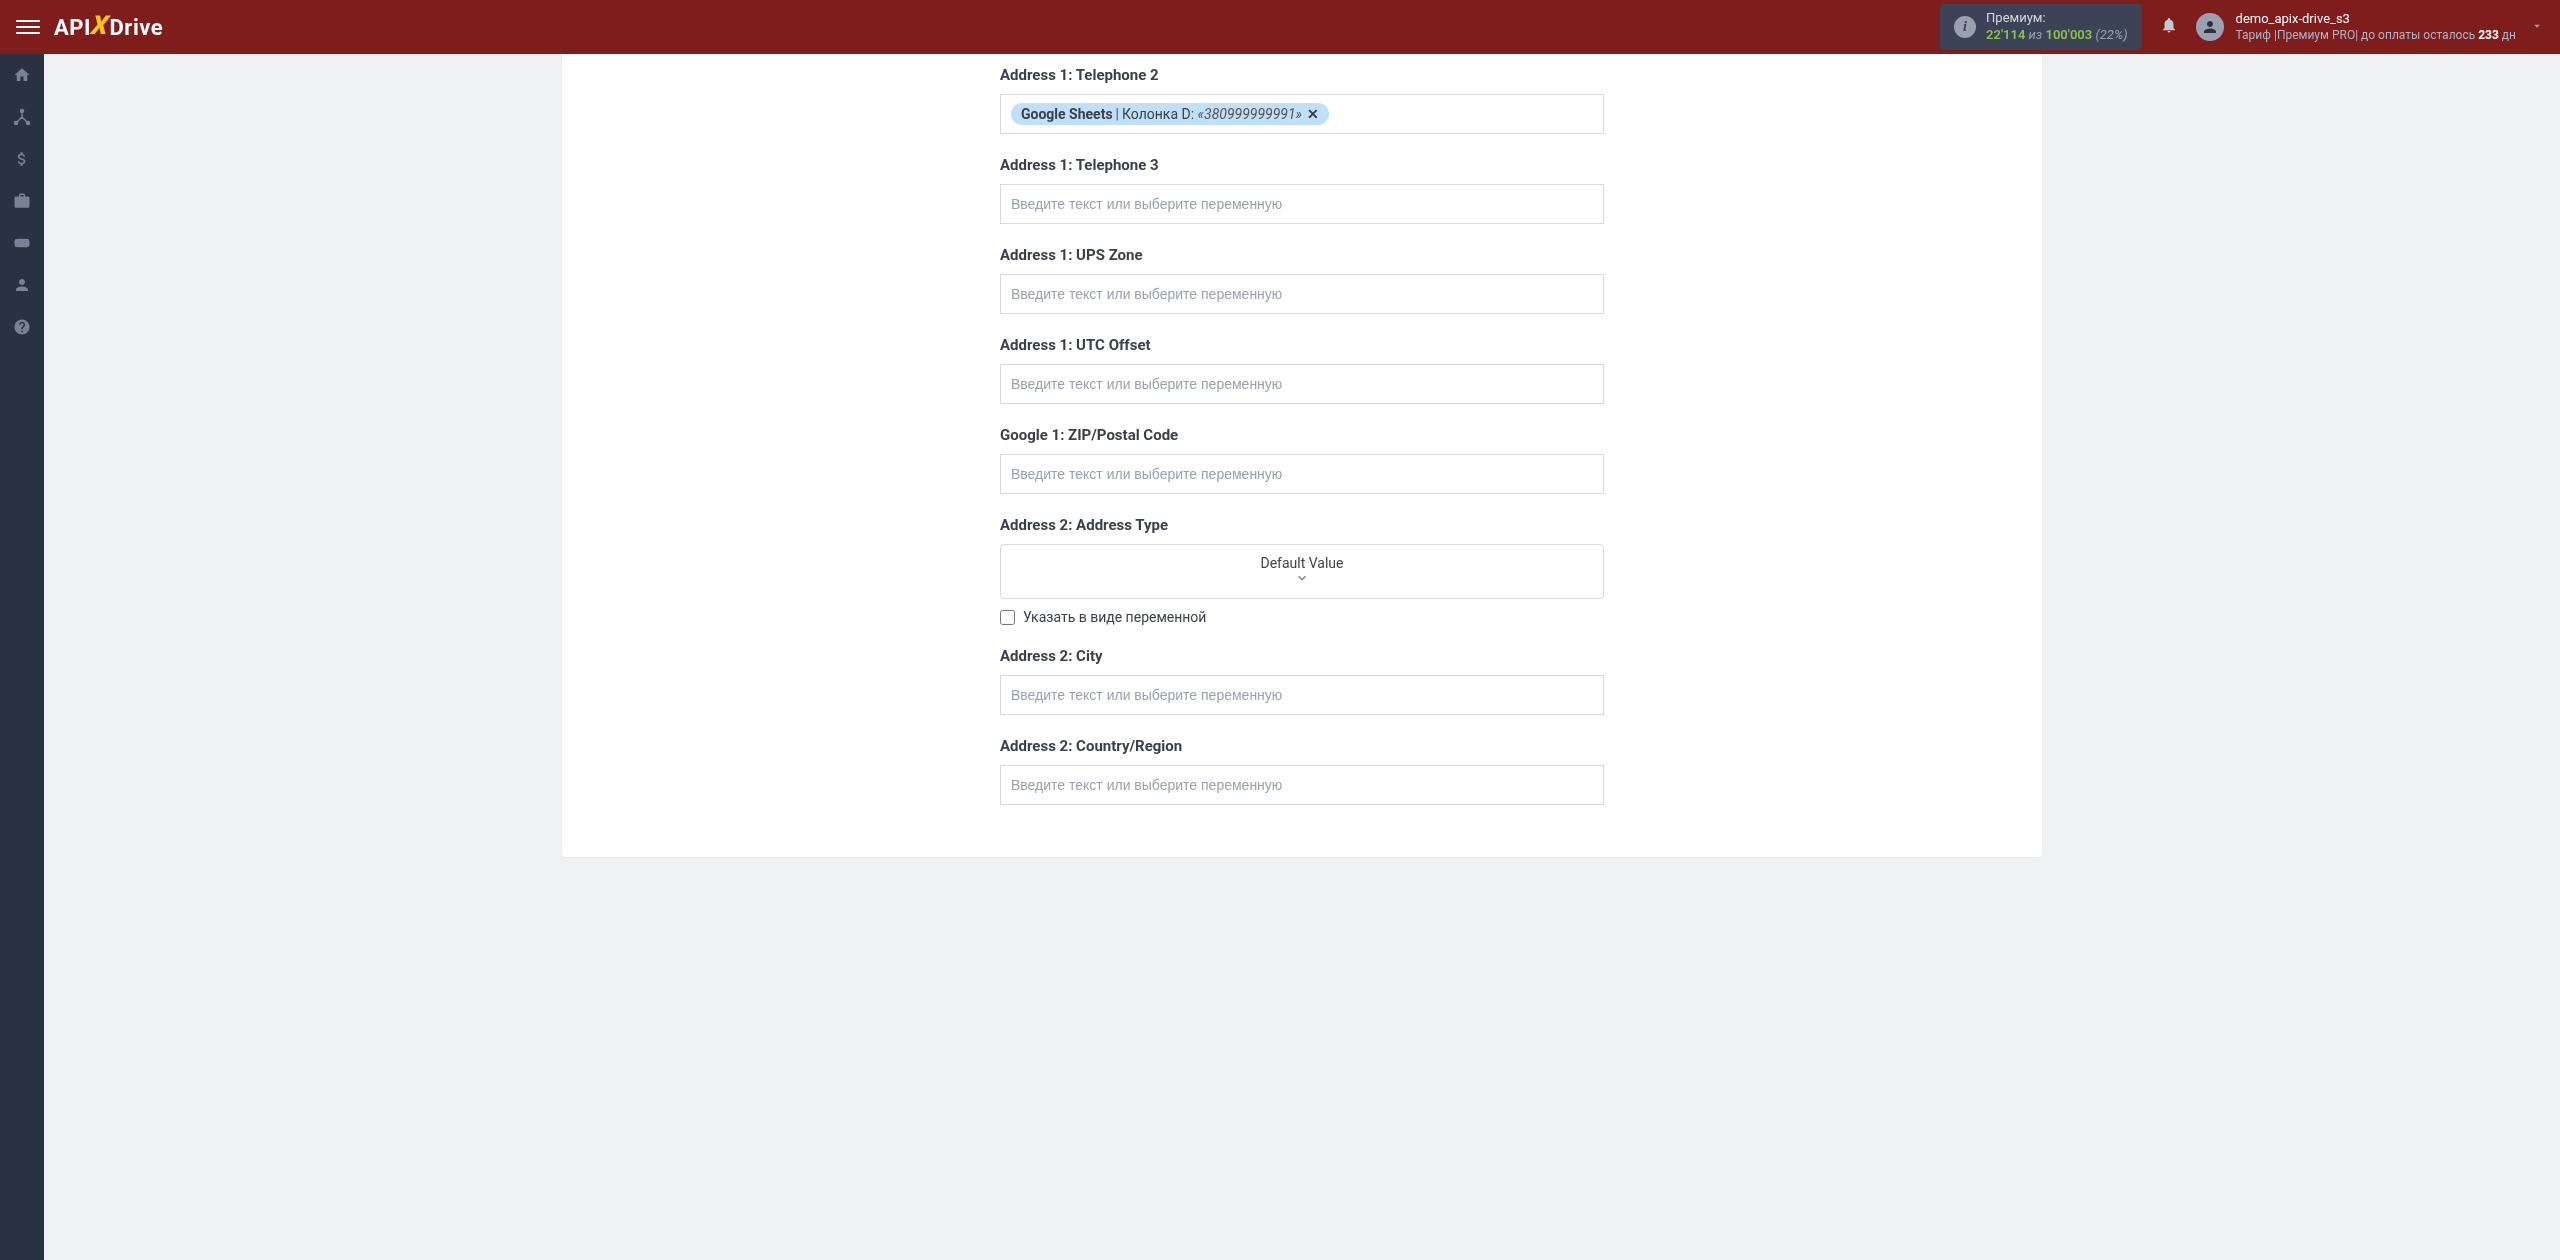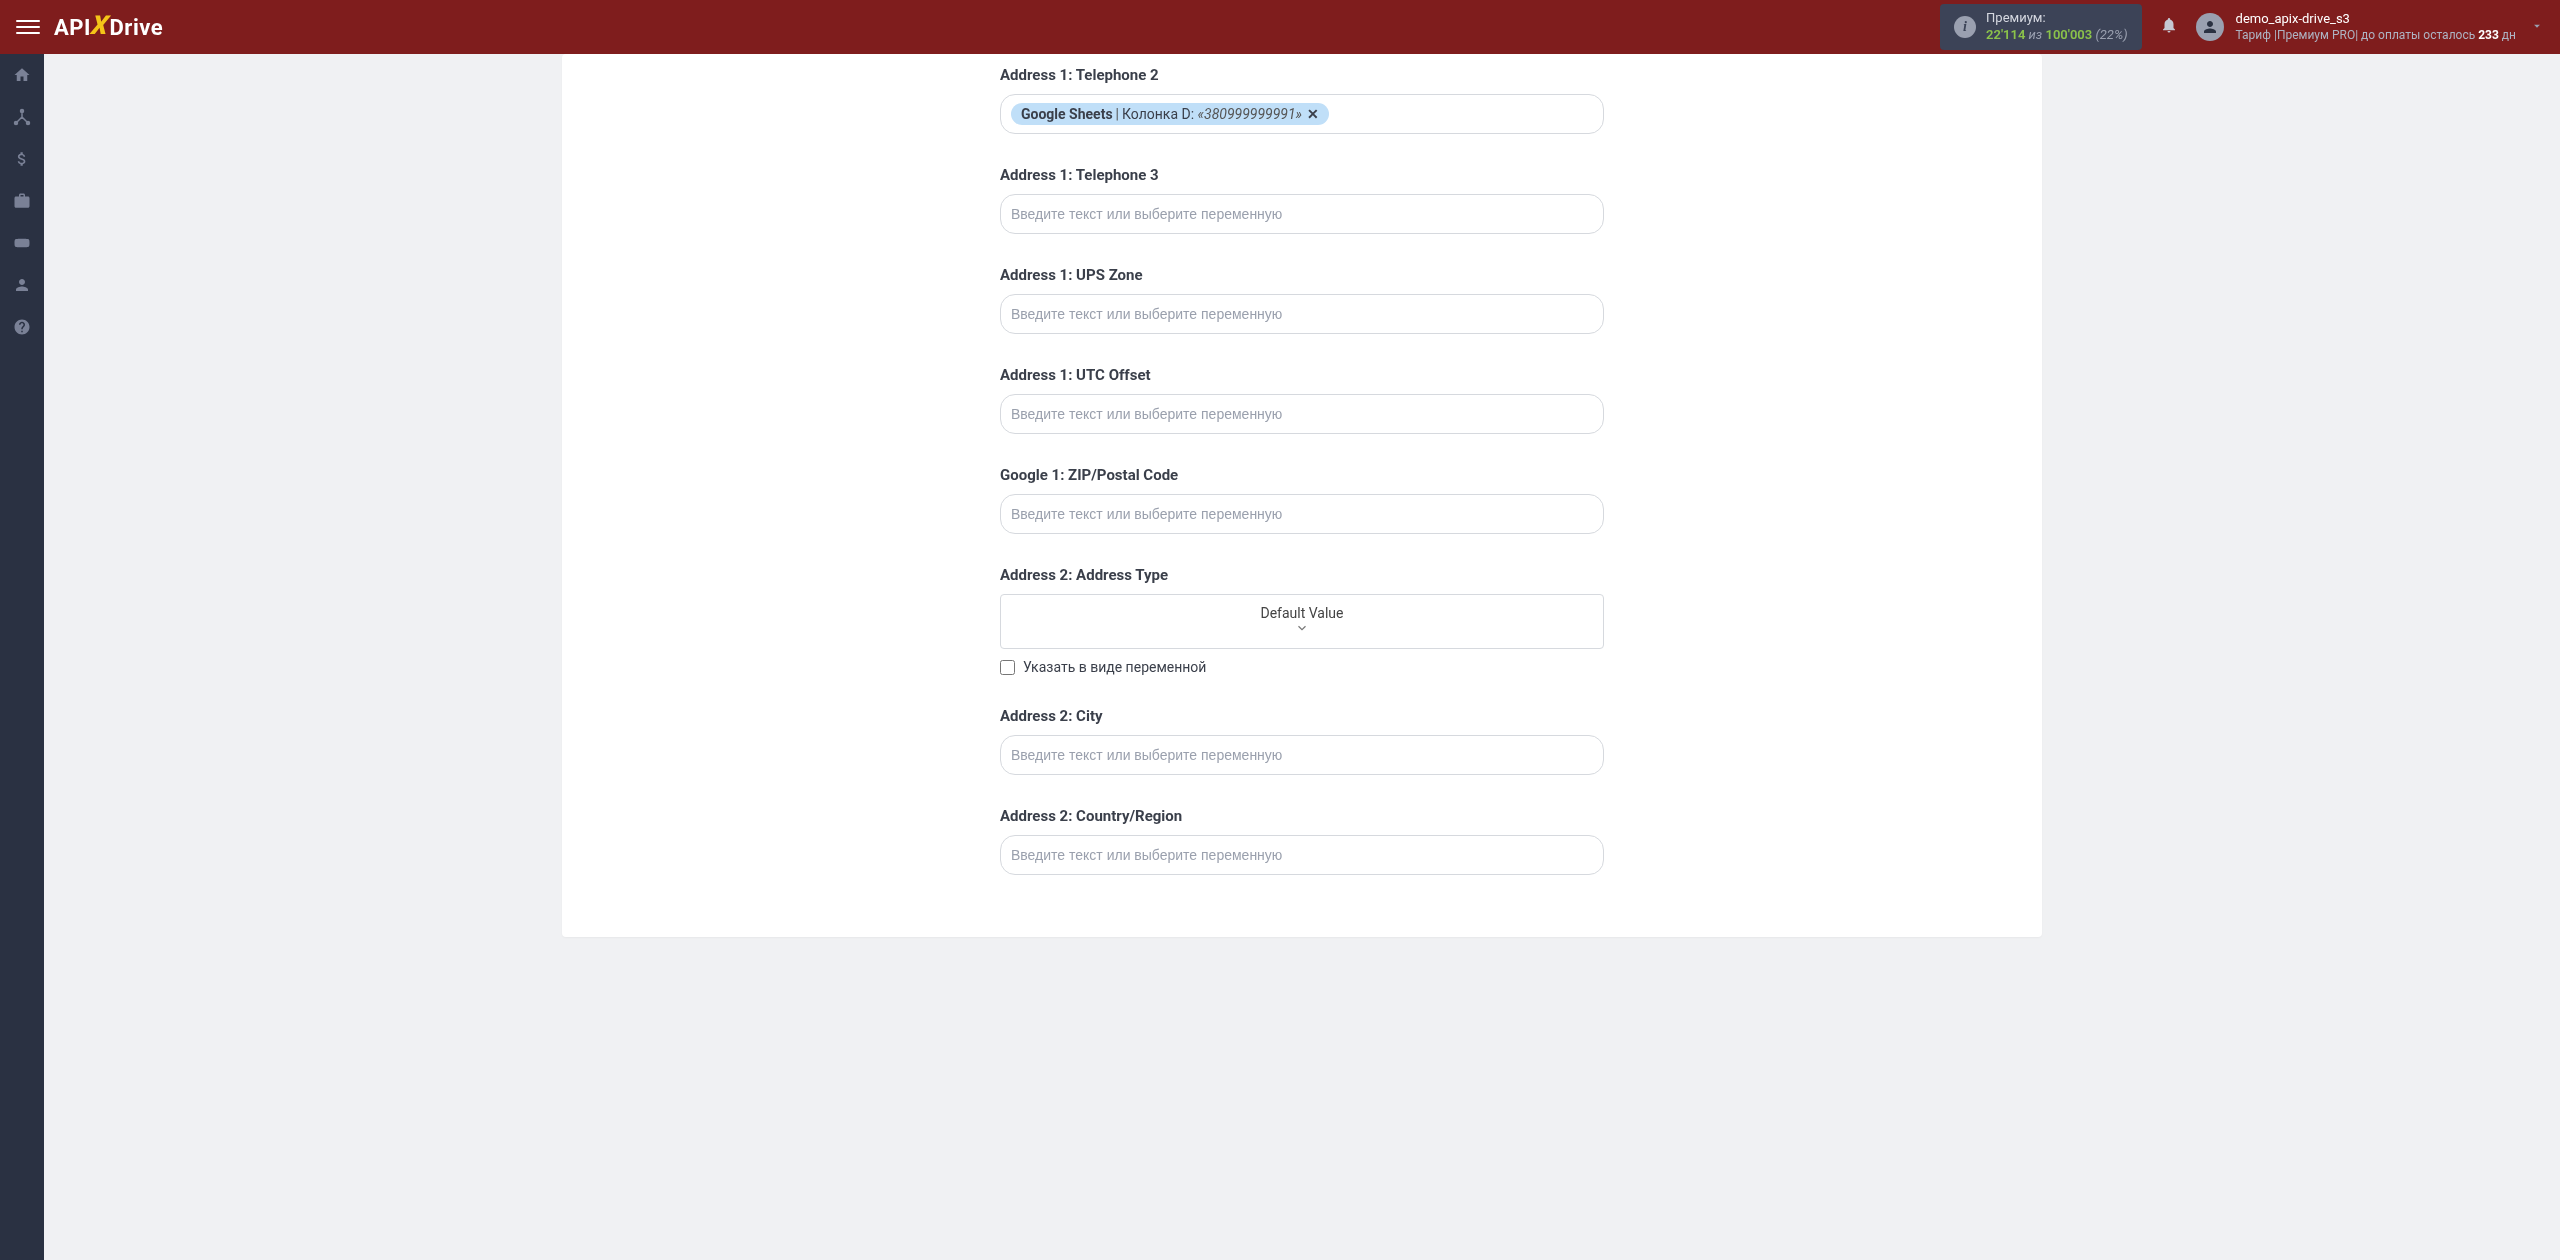--- a/index.html
+++ b/index.html
@@ -29,23 +29,23 @@
 
 .sidebar { position: fixed; top: 54px; left: 0; width: 44px; bottom: 0; background: #2a3142; display: flex; flex-direction: column; z-index: 50; }
 .sidebar .sb-item { height: 42px; display: flex; align-items: center; justify-content: center; cursor: pointer; }
 .sidebar .sb-item svg { width: 18px; height: 18px; fill: #7a8196; }
 
 
 .main { margin-left: 44px; margin-top: 54px; padding: 0 30px 30px; }
 .card { background: #fff; border-radius: 4px; max-width: 1480px; margin: 0 auto; padding: 12px 0 30px; box-shadow: 0 1px 2px rgba(0,0,0,0.04); }
 .form-col { max-width: 604px; margin: 0 auto; }
 
-.field { margin-bottom: 32px; }
+.field { margin-bottom: 22px; }
 .field-label { font-size: 15px; font-weight: 700; color: #3a3f4a; margin-bottom: 10px; display: block; }
-.field-input-wrap { border: 1px solid #d6d9de; border-radius: 15px; padding: 7px 10px; min-height: 40px; display: flex; align-items: center; flex-wrap: wrap; gap: 6px; background: #fff; }
+.field-input-wrap { border: 1px solid #d6d9de; border-radius: 0; padding: 7px 10px; min-height: 40px; display: flex; align-items: center; flex-wrap: wrap; gap: 6px; background: #fff; }
 .field-input-wrap input { border: none; outline: none; flex: 1; font-size: 14px; color: #444; min-width: 150px; background: transparent; }
 .field-input-wrap input::placeholder { color: #9aa0ad; }
 
 .chip { background: #c0dff8; border-radius: 12px; padding: 3px 10px; font-size: 14px; color: #3a3f4a; display: inline-flex; align-items: center; }
 .chip b { font-weight: 700; }
 .chip .sep { margin: 0 3px; color: #555; }
 .chip .val { font-style: italic; color: #555; }
 .chip .x { margin-left: 5px; font-weight: 700; cursor: pointer; color: #3a3f4a; }
 
 .select-wrap { border: 1px solid #d6d9de; border-radius: 4px; padding: 10px 12px; display: flex; align-items: center; justify-content: space-between; cursor: pointer; background: #fff; font-size: 14px; color: #444; flex-direction: column; }

